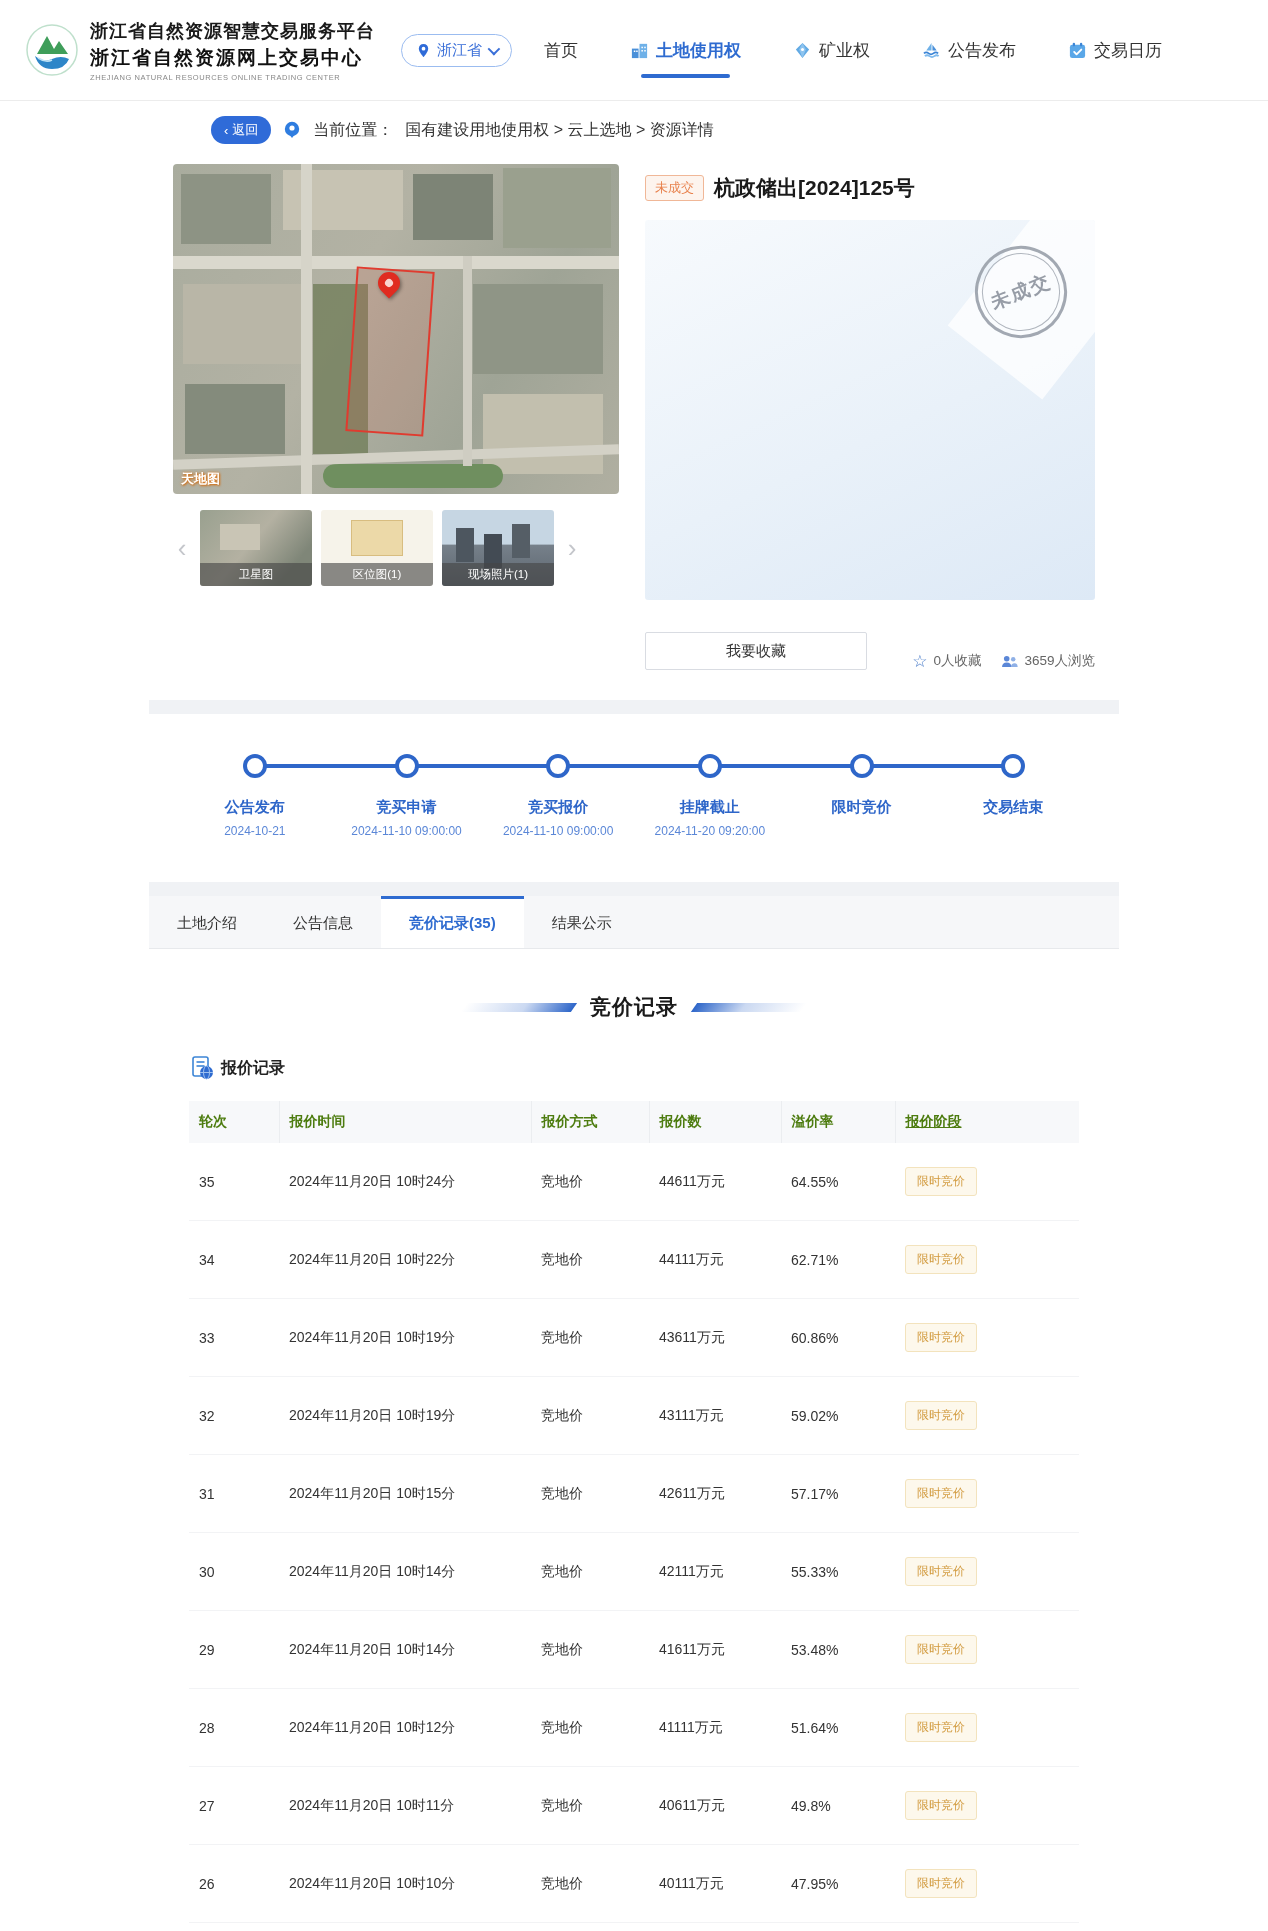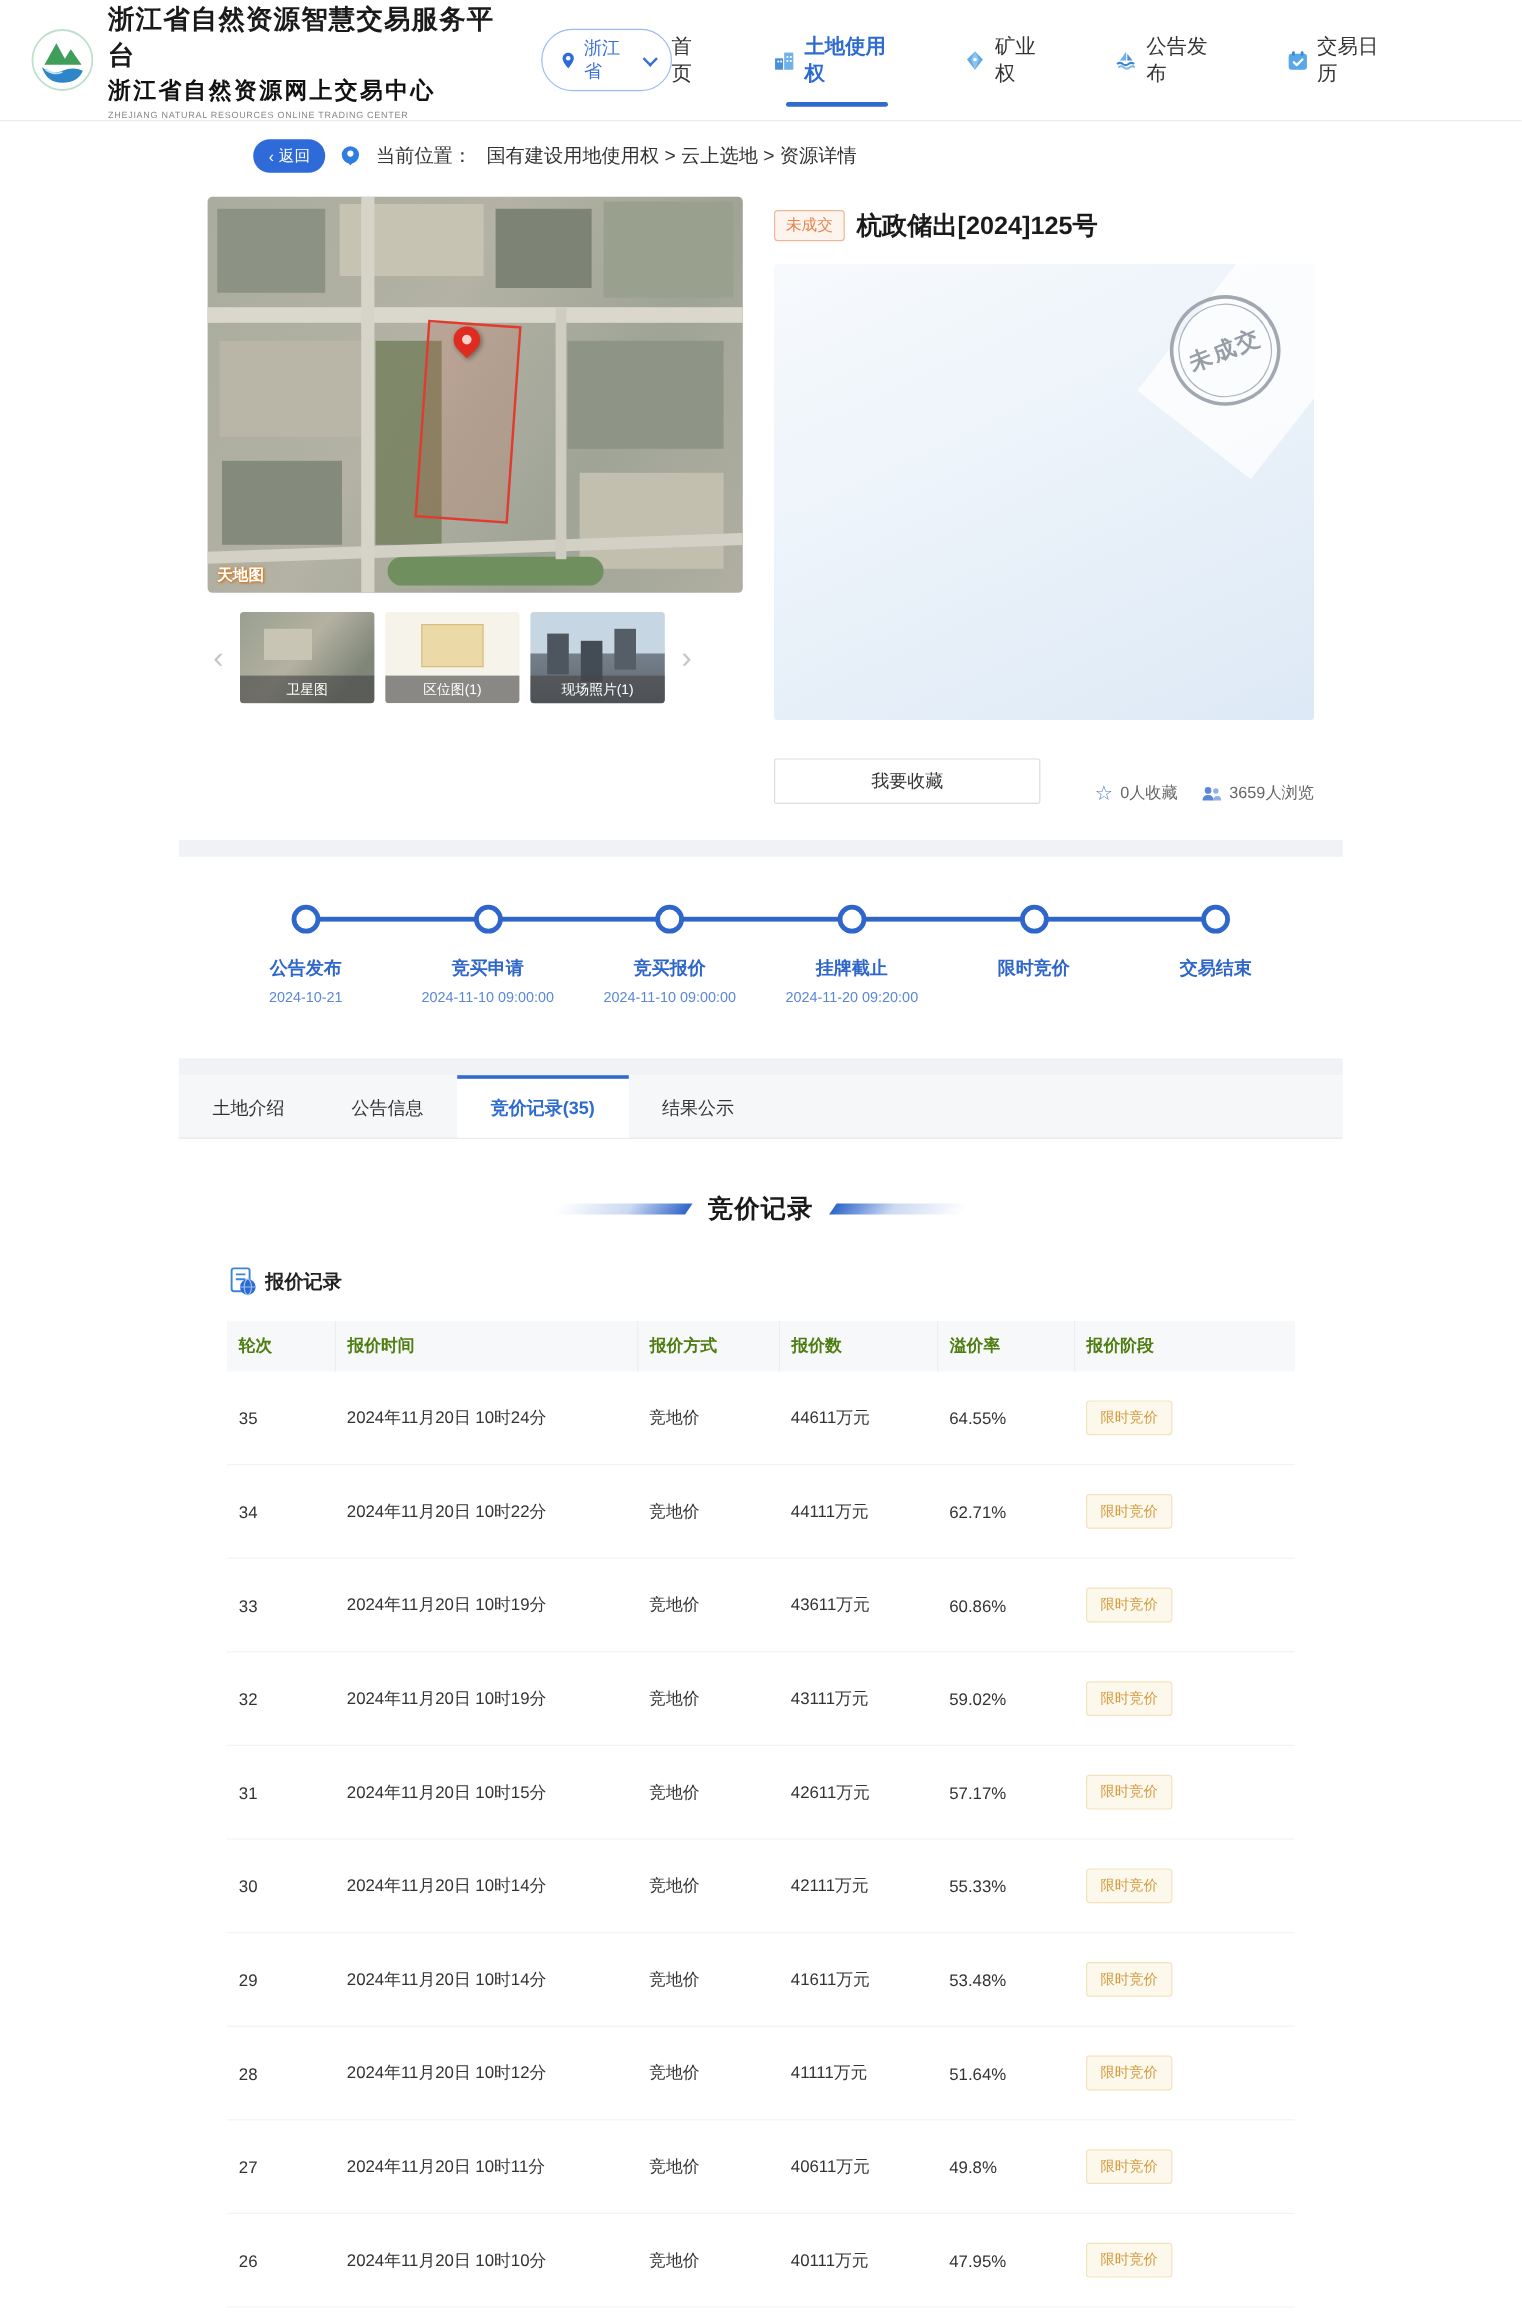--- a/index.html
+++ b/index.html
@@ -2,21 +2,21 @@
 <html><head>
 <meta charset="utf-8">
 <style>
   * { box-sizing: border-box; margin: 0; padding: 0; }
   body { font-family: "Liberation Sans", "DejaVu Sans", sans-serif; background: #fff; color: #333; width: 1268px; }
 
   
   .header { height: 100px; display: flex; align-items: center; padding: 0 26px; background: #fff; }
   .brand { display: flex; align-items: center; gap: 12px; }
   .brand-logo { width: 52px; height: 52px; flex: 0 0 auto; }
-  .brand-cn1 { font-size: 22px; font-weight: bold; color: #1a1a1a; letter-spacing: 1px; }
+  .brand-cn1 { font-size: 18px; font-weight: bold; color: #1a1a1a; letter-spacing: 1px; }
   .brand-cn2 { font-size: 19px; font-weight: bold; color: #111; letter-spacing: 2px; margin-top: 2px; }
   .brand-en { font-size: 7.5px; color: #888; letter-spacing: .6px; margin-top: 2px; }
   .region-pill { display: flex; align-items: center; gap: 6px; border: 1px solid #9bbcf0; border-radius: 999px; padding: 6px 14px; margin-left: 26px; color: #3a6fd8; font-size: 15px; cursor: pointer; background: #fff; }
   .chev-down { width: 9px; height: 9px; border-right: 2px solid #3a6fd8; border-bottom: 2px solid #3a6fd8; transform: rotate(45deg) translateY(-2px); }
   .nav { margin-left: auto; margin-right: 80px; display: flex; align-items: center; gap: 52px; }
   .nav-item { display: flex; align-items: center; gap: 7px; font-size: 17px; color: #333; cursor: pointer; position: relative; padding: 8px 0; }
   .nav-item.active { color: #2e6bd0; font-weight: bold; }
   .nav-item.active::after { content: ""; position: absolute; left: 10%; right: 10%; bottom: -8px; height: 4px; border-radius: 2px; background: #2e6bd0; }
   .nav-icon { width: 19px; height: 19px; display: inline-flex; }
 
@@ -110,21 +110,21 @@
   .heading-bar.left  { background: linear-gradient(90deg, rgba(46,102,201,0) 0%, rgba(46,102,201,.25) 55%, #2e66c9 100%); }
   .heading-bar.right { background: linear-gradient(270deg, rgba(46,102,201,0) 0%, rgba(46,102,201,.25) 55%, #2e66c9 100%); }
   .record-title { font-size: 21px; font-weight: bold; color: #1a1a1a; letter-spacing: 1px; }
 
   .sub-heading { display: flex; align-items: center; gap: 6px; margin: 0 0 20px 40px; }
   .sub-title { font-size: 16px; font-weight: bold; color: #222; }
   .doc-ico { width: 26px; height: 26px; }
 
   .bid-table { width: 890px; margin: 0 auto; border-collapse: collapse; table-layout: fixed; }
   .bid-table th { background: #f7f8fa; font-size: 14px; font-weight: bold; color: #4d7c0f; text-align: left; padding: 12px 10px; border-right: 1px solid #ebedf0; }
-  .bid-table th:last-child { border-right: none; }
+  .bid-table th:last-child { border-right: none; text-decoration: underline; }
   .bid-table td { font-size: 14px; color: #333; padding: 24px 10px; border-bottom: 1px solid #f2f3f5; text-align: left; }
   .col-round { width: 90px; } .col-time { width: 252px; } .col-method { width: 118px; }
   .col-price { width: 132px; } .col-premium { width: 114px; } .col-stage { width: 184px; }
   .stage-tag { display: inline-block; color: #d29b3f; background: #fdf8ec; border: 1px solid #f3e3bd; font-size: 12px; padding: 5px 11px; border-radius: 3px; }
 
   
   .pagination { display: flex; align-items: center; justify-content: center; gap: 10px; padding: 38px 0 30px; }
 </style>
 </head>
 <body>

